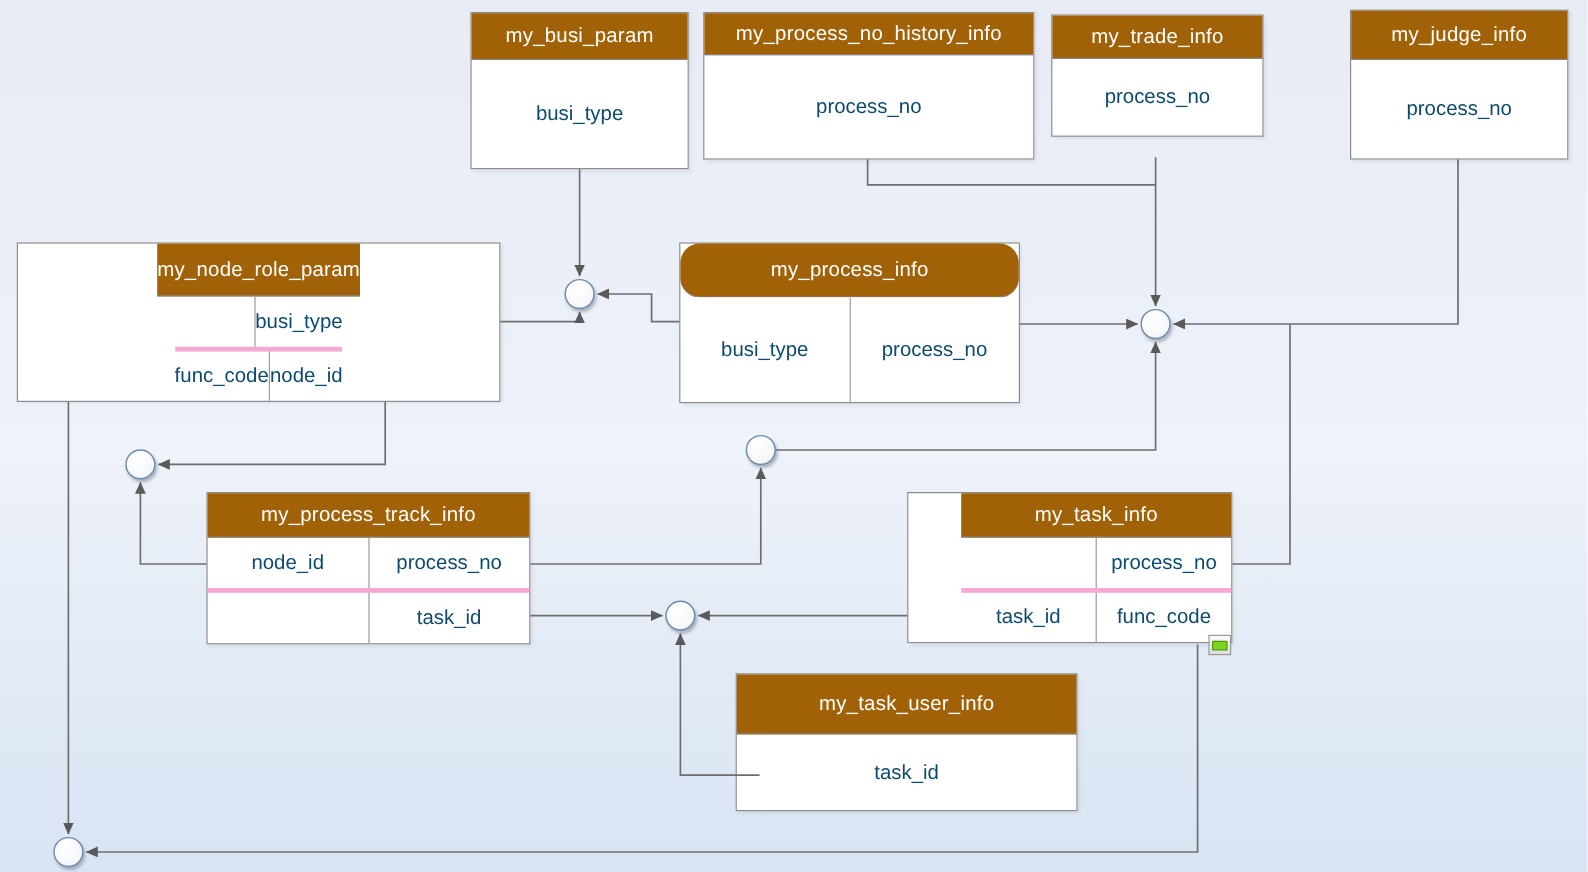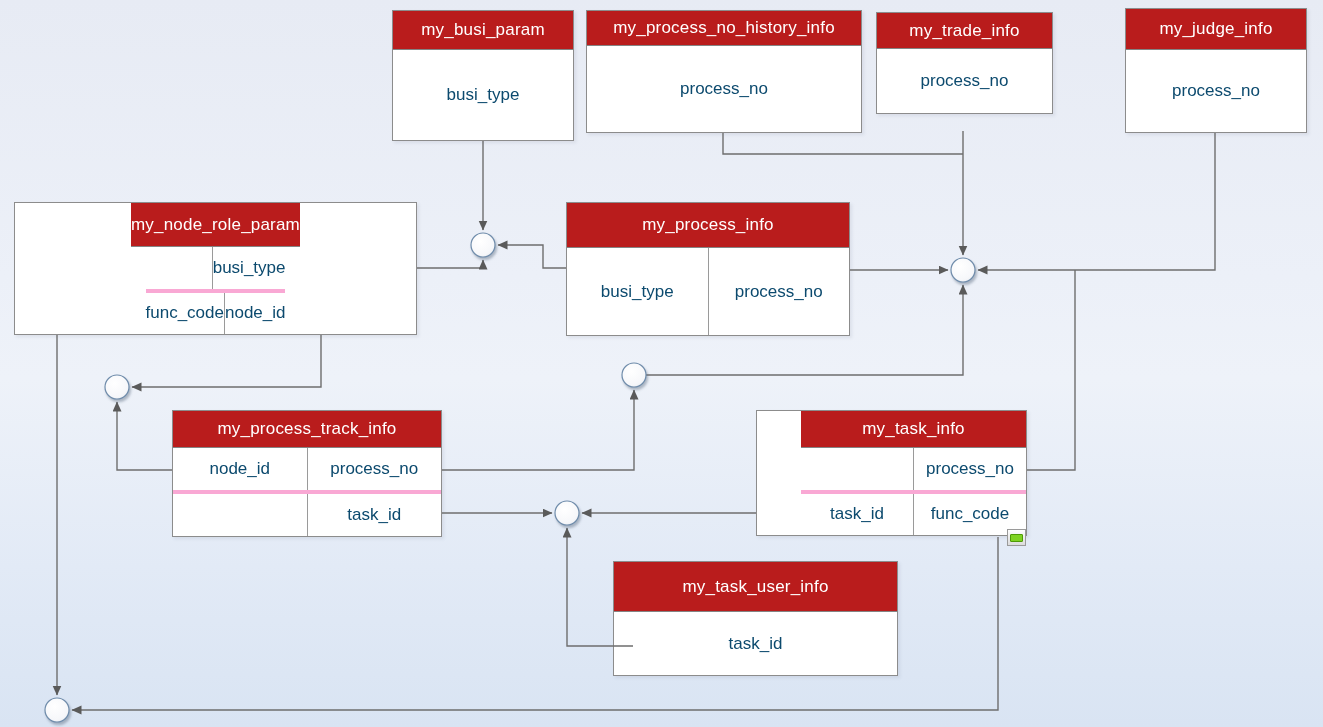--- a/index.html
+++ b/index.html
@@ -13,21 +13,21 @@
   .entity{
     position:absolute;
     box-sizing:border-box;
     background:#ffffff;
     border:1px solid #8c8c8c;
     display:flex;
     flex-direction:column;
     box-shadow:2px 2px 3px rgba(100,110,130,0.12);
   }
   .entity-header{
-    background:#b91c1c;
+    background:#a16207;
     color:#ffffff;
     font-size:17px;
     display:flex;
     align-items:center;
     justify-content:center;
     flex:0 0 auto;
     border-bottom:1px solid #848484;
     letter-spacing:0.2px;
     white-space:nowrap;
   }
@@ -104,21 +104,21 @@
         <div class="ecell">busi_type</div>
       </div>
       <div class="erow">
         <div class="ecell">func_code</div>
         <div class="ecell">node_id</div>
       </div>
     </div>
   </div>
 
   <div class="entity" style="left:566px;top:202px;width:284px;height:134px;">
-    <div class="entity-header" style="height:44px;">my_process_info</div>
+    <div class="entity-header" style="height:44px;border-radius:16px;">my_process_info</div>
     <div class="entity-body">
       <div class="erow">
         <div class="ecell">busi_type</div>
         <div class="ecell">process_no</div>
       </div>
     </div>
   </div>
 
   <div class="entity" style="left:172px;top:410px;width:270px;height:127px;">
     <div class="entity-header" style="height:36px;">my_process_track_info</div>

